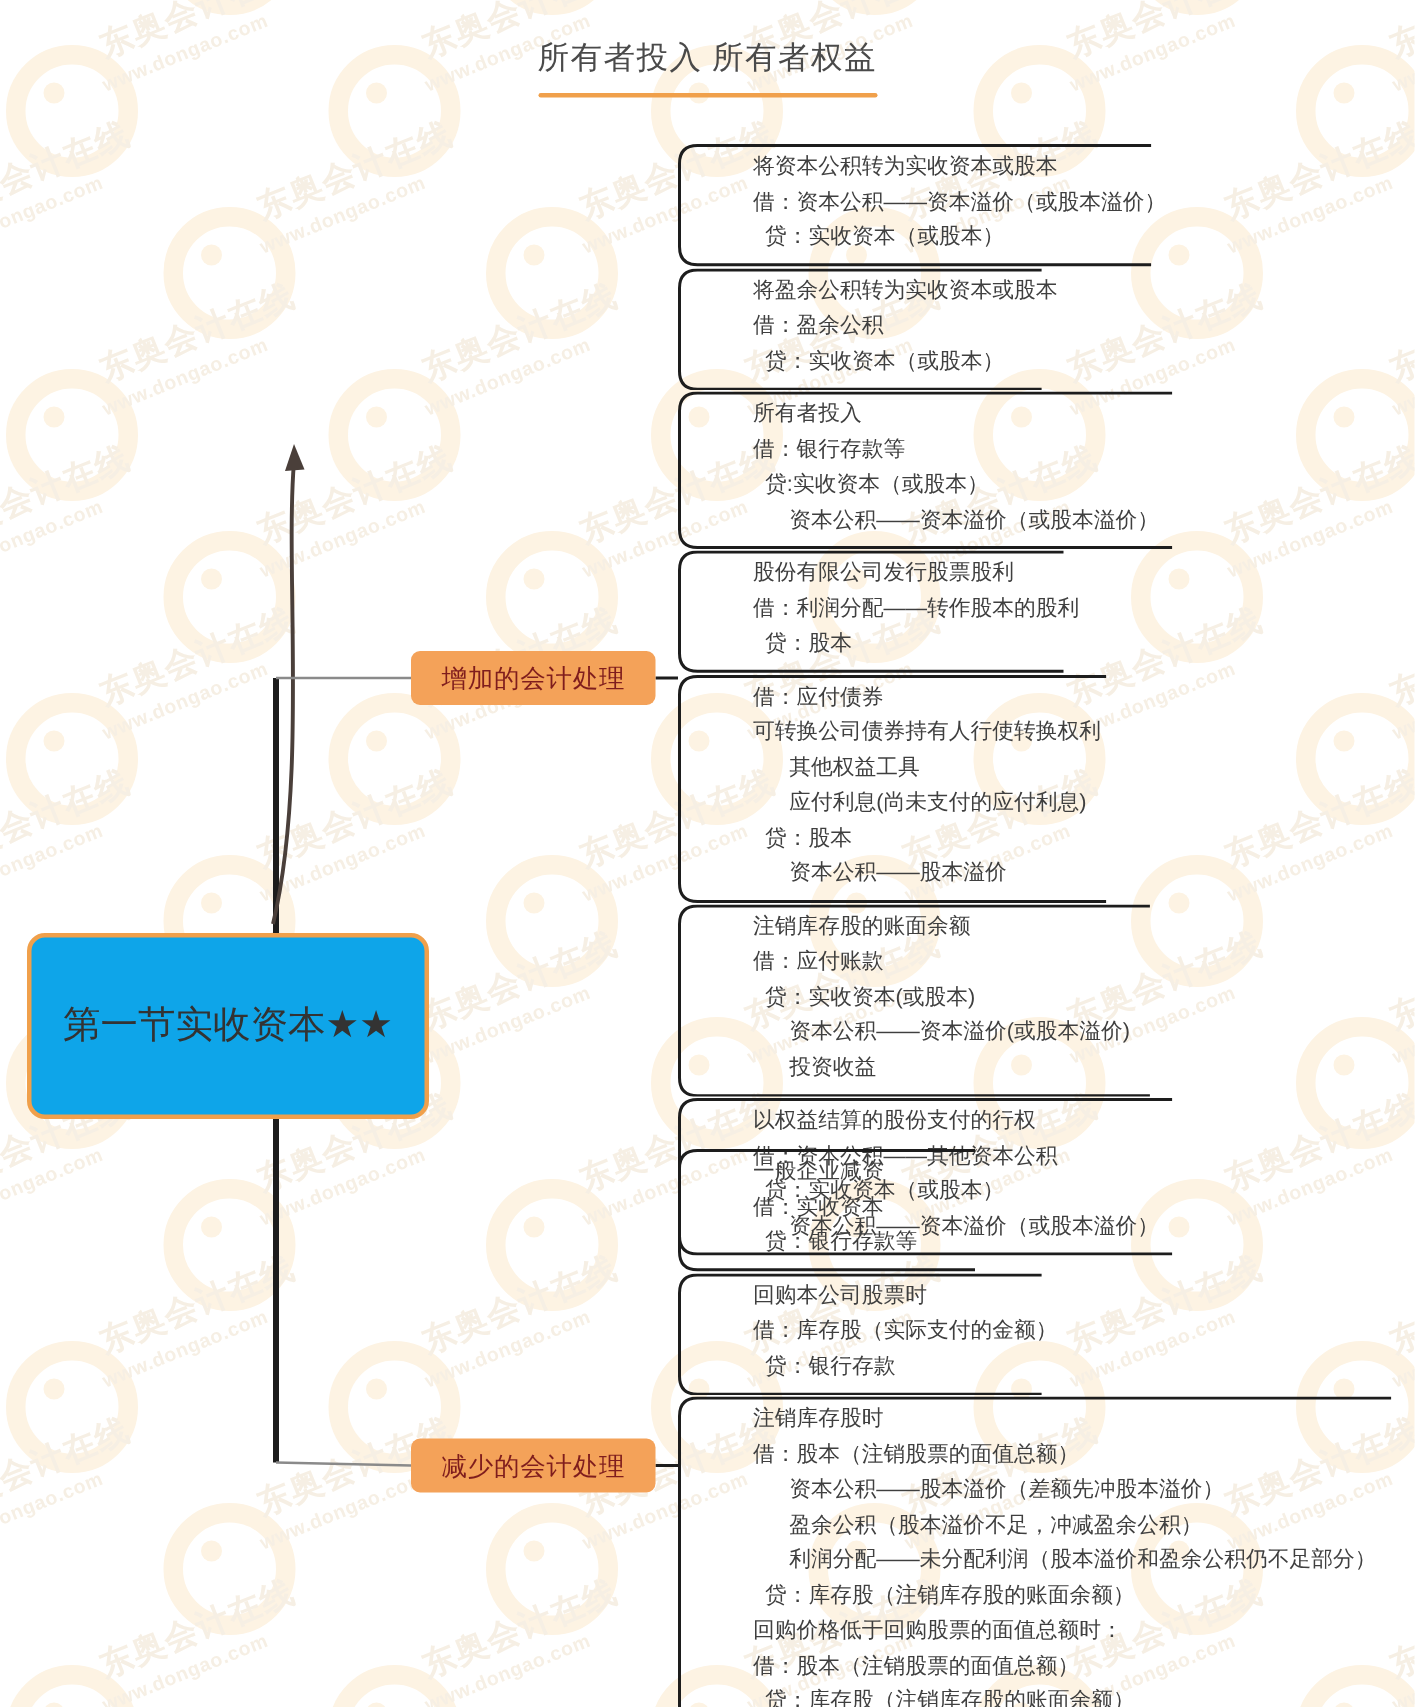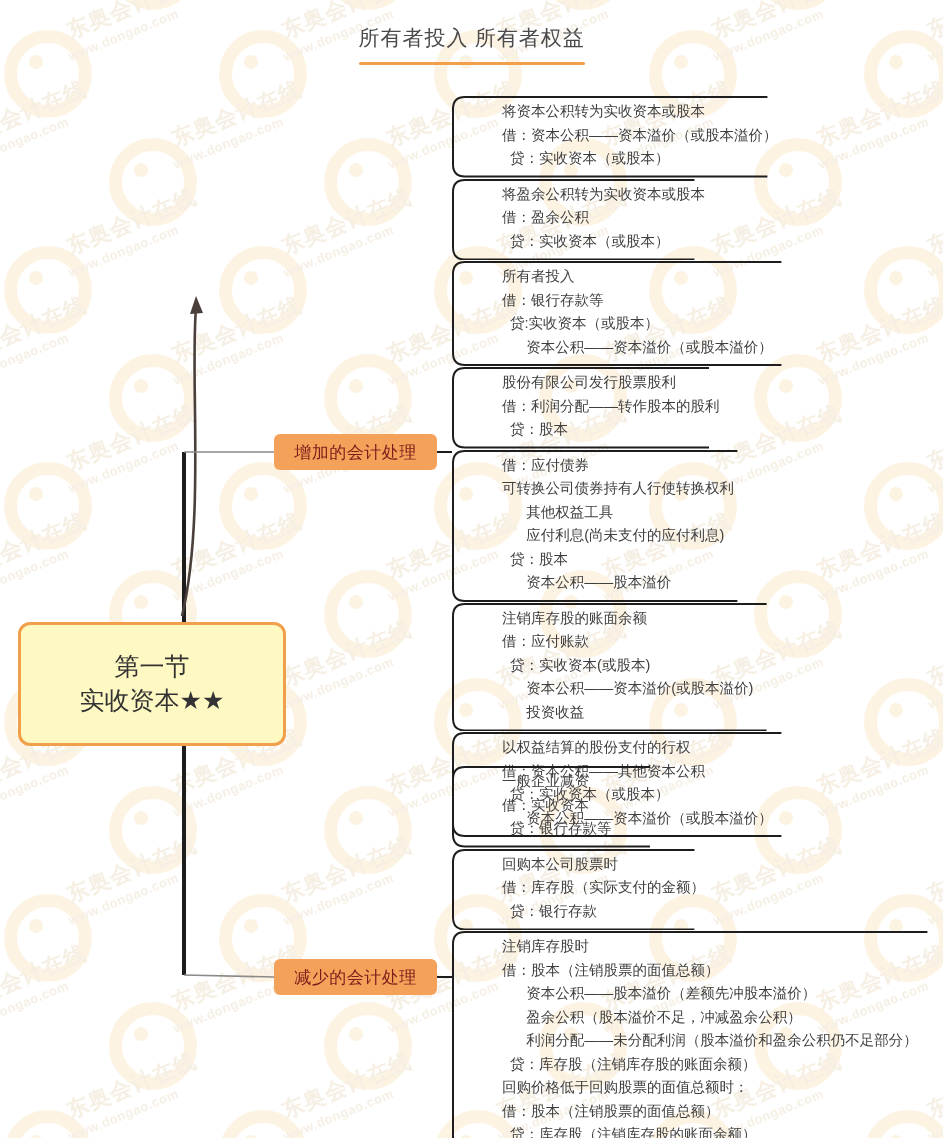--- a/index.html
+++ b/index.html
@@ -47,22 +47,22 @@
   #cloud{position:absolute;left:72px;top:160px;width:305px;height:140px;}
   #cloud .lobe{position:absolute;background:#7db3de;border-radius:50%;}
   #cloud-label{
     position:absolute;left:0;top:52px;width:305px;text-align:center;
     color:#ffffff;font-size:17px;letter-spacing:1px;z-index:3;
   }
 
   
   #root-node{
     position:absolute;left:18px;top:622px;width:262px;height:118px;
-    border:3px solid #f0a04b;border-radius:12px;background:#fef9c3;
-    display:flex;flex-direction:column;align-items:center;justify-content:center;
+    border:3px solid #f0a04b;border-radius:12px;background:#0ea5e9;
+    display:flex;flex-direction:row;align-items:center;justify-content:center;
     line-height:1.35;
   }
   #root-node .l{font-size:25px;color:#333;}
 
   
   .pill{
     position:absolute;height:36px;background:#f5a css;border-radius:6px;
     display:flex;align-items:center;justify-content:center;
     color:#7f1d1d;font-size:17px;letter-spacing:.5px;
   }

